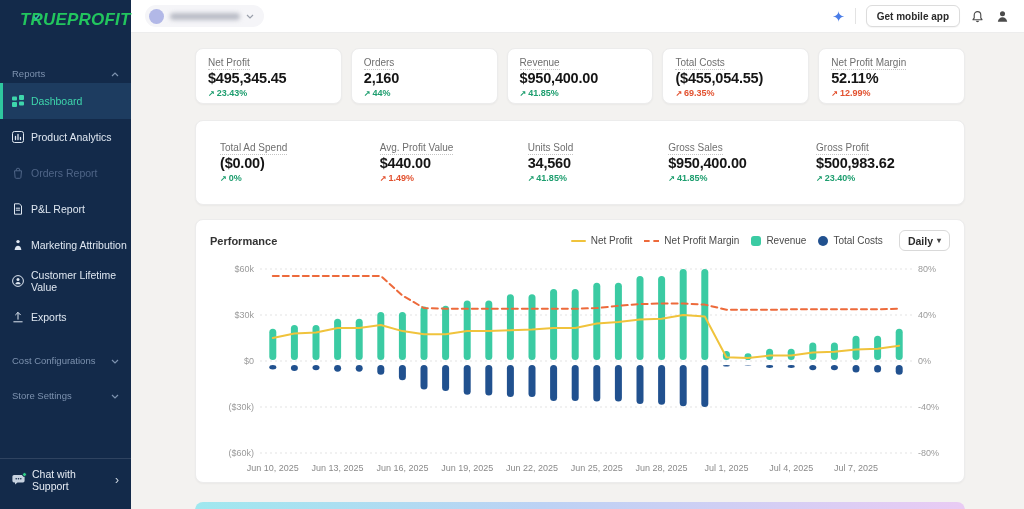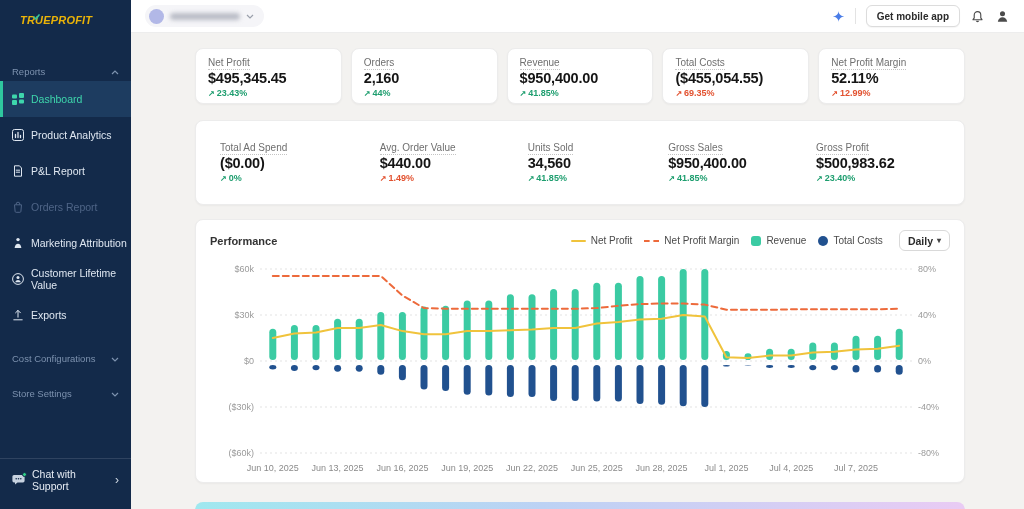--- a/index.html
+++ b/index.html
@@ -3,21 +3,21 @@
 <meta charset="utf-8">
 <style>
   * { margin:0; padding:0; box-sizing:border-box; }
   html,body { width:1024px; height:509px; overflow:hidden; }
   body { font-family:"Liberation Sans", sans-serif; background:#f3f2f0; }
   .app { display:flex; width:1024px; height:509px; }
 
   
   .sidebar { width:131px; background:#132a4a; color:#dfe7f1; position:relative; flex:none; }
   .logo { padding:10px 0 0 20px; position:relative; }
-  .logo-text { font-size:11px; font-weight:900; font-style:italic; color:#eab308; letter-spacing:.2px; }
+  .logo-text { font-size:17px; font-weight:900; font-style:italic; color:#22c55e; letter-spacing:.2px; }
   .logo-check { position:absolute; left:33px; top:6px; color:#2fc79f; }
   .nav { margin-top:34px; }
   .nav-section { display:flex; align-items:center; justify-content:space-between; padding:4px 12px; color:#7d92af; font-size:9.5px; cursor:pointer; }
   .nav-section.gap { margin-top:16px; }
   .nav-item { display:flex; align-items:center; gap:7px; height:36px; padding-left:12px; font-size:10.5px; color:#dfe7f1; cursor:pointer; position:relative; }
   .nav-item .nav-ico { display:flex; width:12px; color:inherit; flex:none; }
   .nav-item.active { background:#1d3c60; color:#3ed6ac; }
   .nav-item.active::before { content:""; position:absolute; left:0; top:0; bottom:0; width:3px; background:#2fc79f; }
   .nav-item.dim { color:#4f6587; }
   .chat-row { position:absolute; left:0; right:0; bottom:8px; border-top:1px solid rgba(255,255,255,.12); padding:9px 12px; display:flex; align-items:center; gap:7px; font-size:10.5px; color:#e6ecf4; cursor:pointer; }
@@ -112,38 +112,38 @@
       <div class="nav-item">
         <span class="nav-ico">
           <svg width="12" height="12" viewBox="0 0 12 12">
               <rect x="0.5" y="0.5" width="11" height="11" rx="2" fill="none" stroke="currentColor"></rect>
               <path d="M3.5 8.5v-3M6 8.5v-5M8.5 8.5v-2" stroke="currentColor" stroke-width="1.3" stroke-linecap="round"></path>
             </svg>
         </span>
         <span>Product Analytics</span>
       </div>
 
+      <div class="nav-item dim">
+        <span class="nav-ico">
+          <svg width="12" height="12" viewBox="0 0 12 12">
+              <path d="M2.5 3.8h7l-.6 6.6a1 1 0 0 1-1 .9H4.1a1 1 0 0 1-1-.9L2.5 3.8z" fill="none" stroke="currentColor"></path>
+              <path d="M4.2 3.8V3a1.8 1.8 0 0 1 3.6 0v.8" fill="none" stroke="currentColor"></path>
+            </svg>
+        </span>
+        <span>Orders Report</span>
+      </div>
+
       <div class="nav-item">
         <span class="nav-ico">
           <svg width="12" height="12" viewBox="0 0 12 12">
               <path d="M2.5 0.8h5L9.5 3v8.2h-7z" fill="none" stroke="currentColor"></path>
               <path d="M4.2 5.2h3.4M4.2 7.2h3.4" stroke="currentColor" stroke-linecap="round"></path>
             </svg>
         </span>
         <span>P&amp;L Report</span>
-      </div>
-
-      <div class="nav-item dim">
-        <span class="nav-ico">
-          <svg width="12" height="12" viewBox="0 0 12 12">
-              <path d="M2.5 3.8h7l-.6 6.6a1 1 0 0 1-1 .9H4.1a1 1 0 0 1-1-.9L2.5 3.8z" fill="none" stroke="currentColor"></path>
-              <path d="M4.2 3.8V3a1.8 1.8 0 0 1 3.6 0v.8" fill="none" stroke="currentColor"></path>
-            </svg>
-        </span>
-        <span>Orders Report</span>
       </div>
 
       <div class="nav-item">
         <span class="nav-ico">
           <svg width="12" height="12" viewBox="0 0 12 12" fill="currentColor">
               <circle cx="6" cy="2.6" r="1.7"></circle>
               <path d="M2.6 11c.3-2.8 1.7-4.3 3.4-4.3s3.1 1.5 3.4 4.3z"></path>
             </svg>
         </span>
         <span>Marketing Attribution</span>
@@ -282,21 +282,21 @@
       <div class="card wide">
         <div class="kpi-cell">
           <div class="kpi-label"><span>Total Ad Spend</span></div>
           <div class="kpi-value">($0.00)</div>
           <div class="kpi-change positive">
               <span class="chg-arrow">↗</span>
               <span>0%</span>
             </div>
         </div>
         <div class="kpi-cell">
-          <div class="kpi-label"><span>Avg. Order Value</span></div>
+          <div class="kpi-label"><span>Avg. Profit Value</span></div>
           <div class="kpi-value">$440.00</div>
           <div class="kpi-change negative">
               <span class="chg-arrow">↗</span>
               <span>1.49%</span>
             </div>
         </div>
         <div class="kpi-cell">
           <div class="kpi-label"><span>Units Sold</span></div>
           <div class="kpi-value">34,560</div>
           <div class="kpi-change positive">

